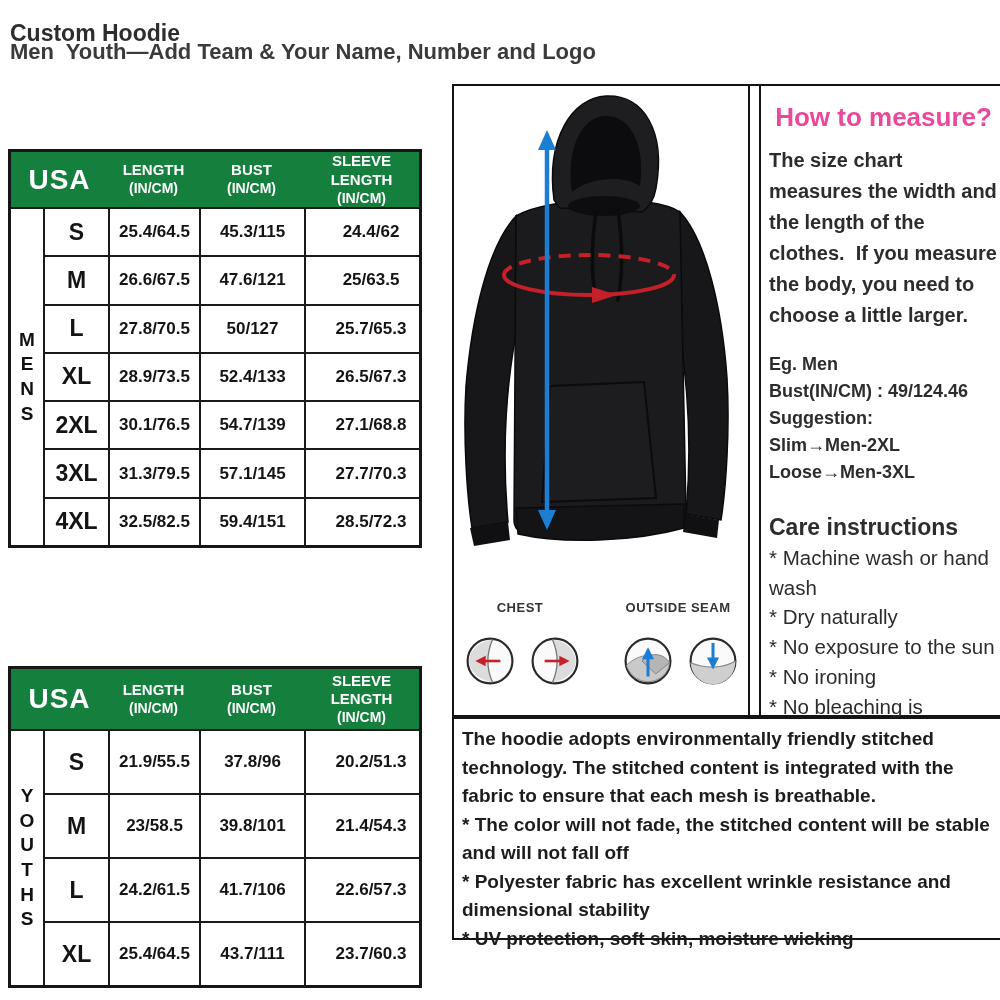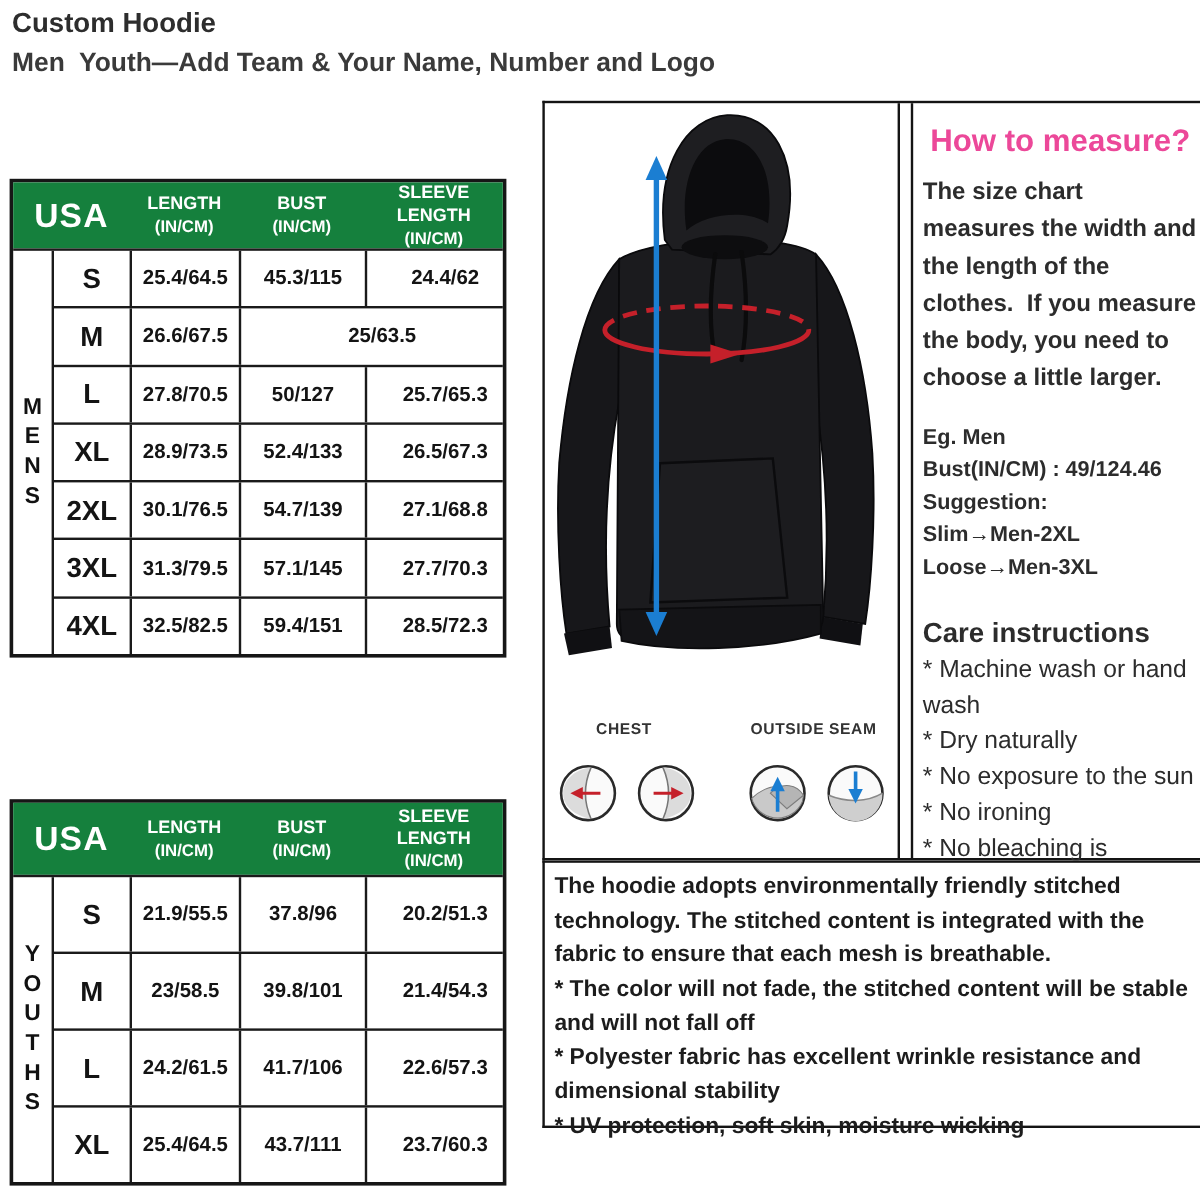--- a/index.html
+++ b/index.html
@@ -4,21 +4,21 @@
 <style>
   * { margin:0; padding:0; box-sizing:border-box; }
   html,body { background:#fff; }
   .canvas {
     position:relative; width:1000px; height:1000px; overflow:hidden;
     background:#fff; font-family:"Liberation Sans", sans-serif; color:#222;
   }
   .abs { position:absolute; }
 
   
-  .page-title { left:10px; top:6px; font-size:23px; font-weight:700; color:#2d2d2d; white-space:pre-wrap; }
+  .page-title { left:10px; top:20px; font-size:23px; font-weight:700; color:#2d2d2d; white-space:pre-wrap; }
   .page-subtitle { left:10px; top:39px; font-size:22px; font-weight:600; color:#3a3a3a; white-space:pre-wrap; }
 
   
   .chart { position:absolute; left:8px; width:414px; border:3px solid #161616; background:#fff; }
   .chart-mens  { top:149px; }
   .chart-youth { top:666px; }
   .chead { display:flex; background:#15803d; color:#fff; align-items:center; }
   .chart-mens  .chead { height:55px; }
   .chart-youth .chead { height:60px; }
   .h { display:flex; flex-direction:column; justify-content:center; }
@@ -99,20 +99,21 @@
           <div class="trow">
             <div class="c c-size">S</div>
             <div class="c c-len">25.4/64.5</div>
             <div class="c c-bust">45.3/115</div>
             <div class="c c-slv">24.4/62</div>
           </div>
 
           <div class="trow">
             <div class="c c-size">M</div>
             <div class="c c-len">26.6/67.5</div>
+            <div class="c c-bust">47.6/121</div>
             <div class="c c-slv">25/63.5</div>
           </div>
 
           <div class="trow">
             <div class="c c-size">L</div>
             <div class="c c-len">27.8/70.5</div>
             <div class="c c-bust">50/127</div>
             <div class="c c-slv">25.7/65.3</div>
           </div>
 

